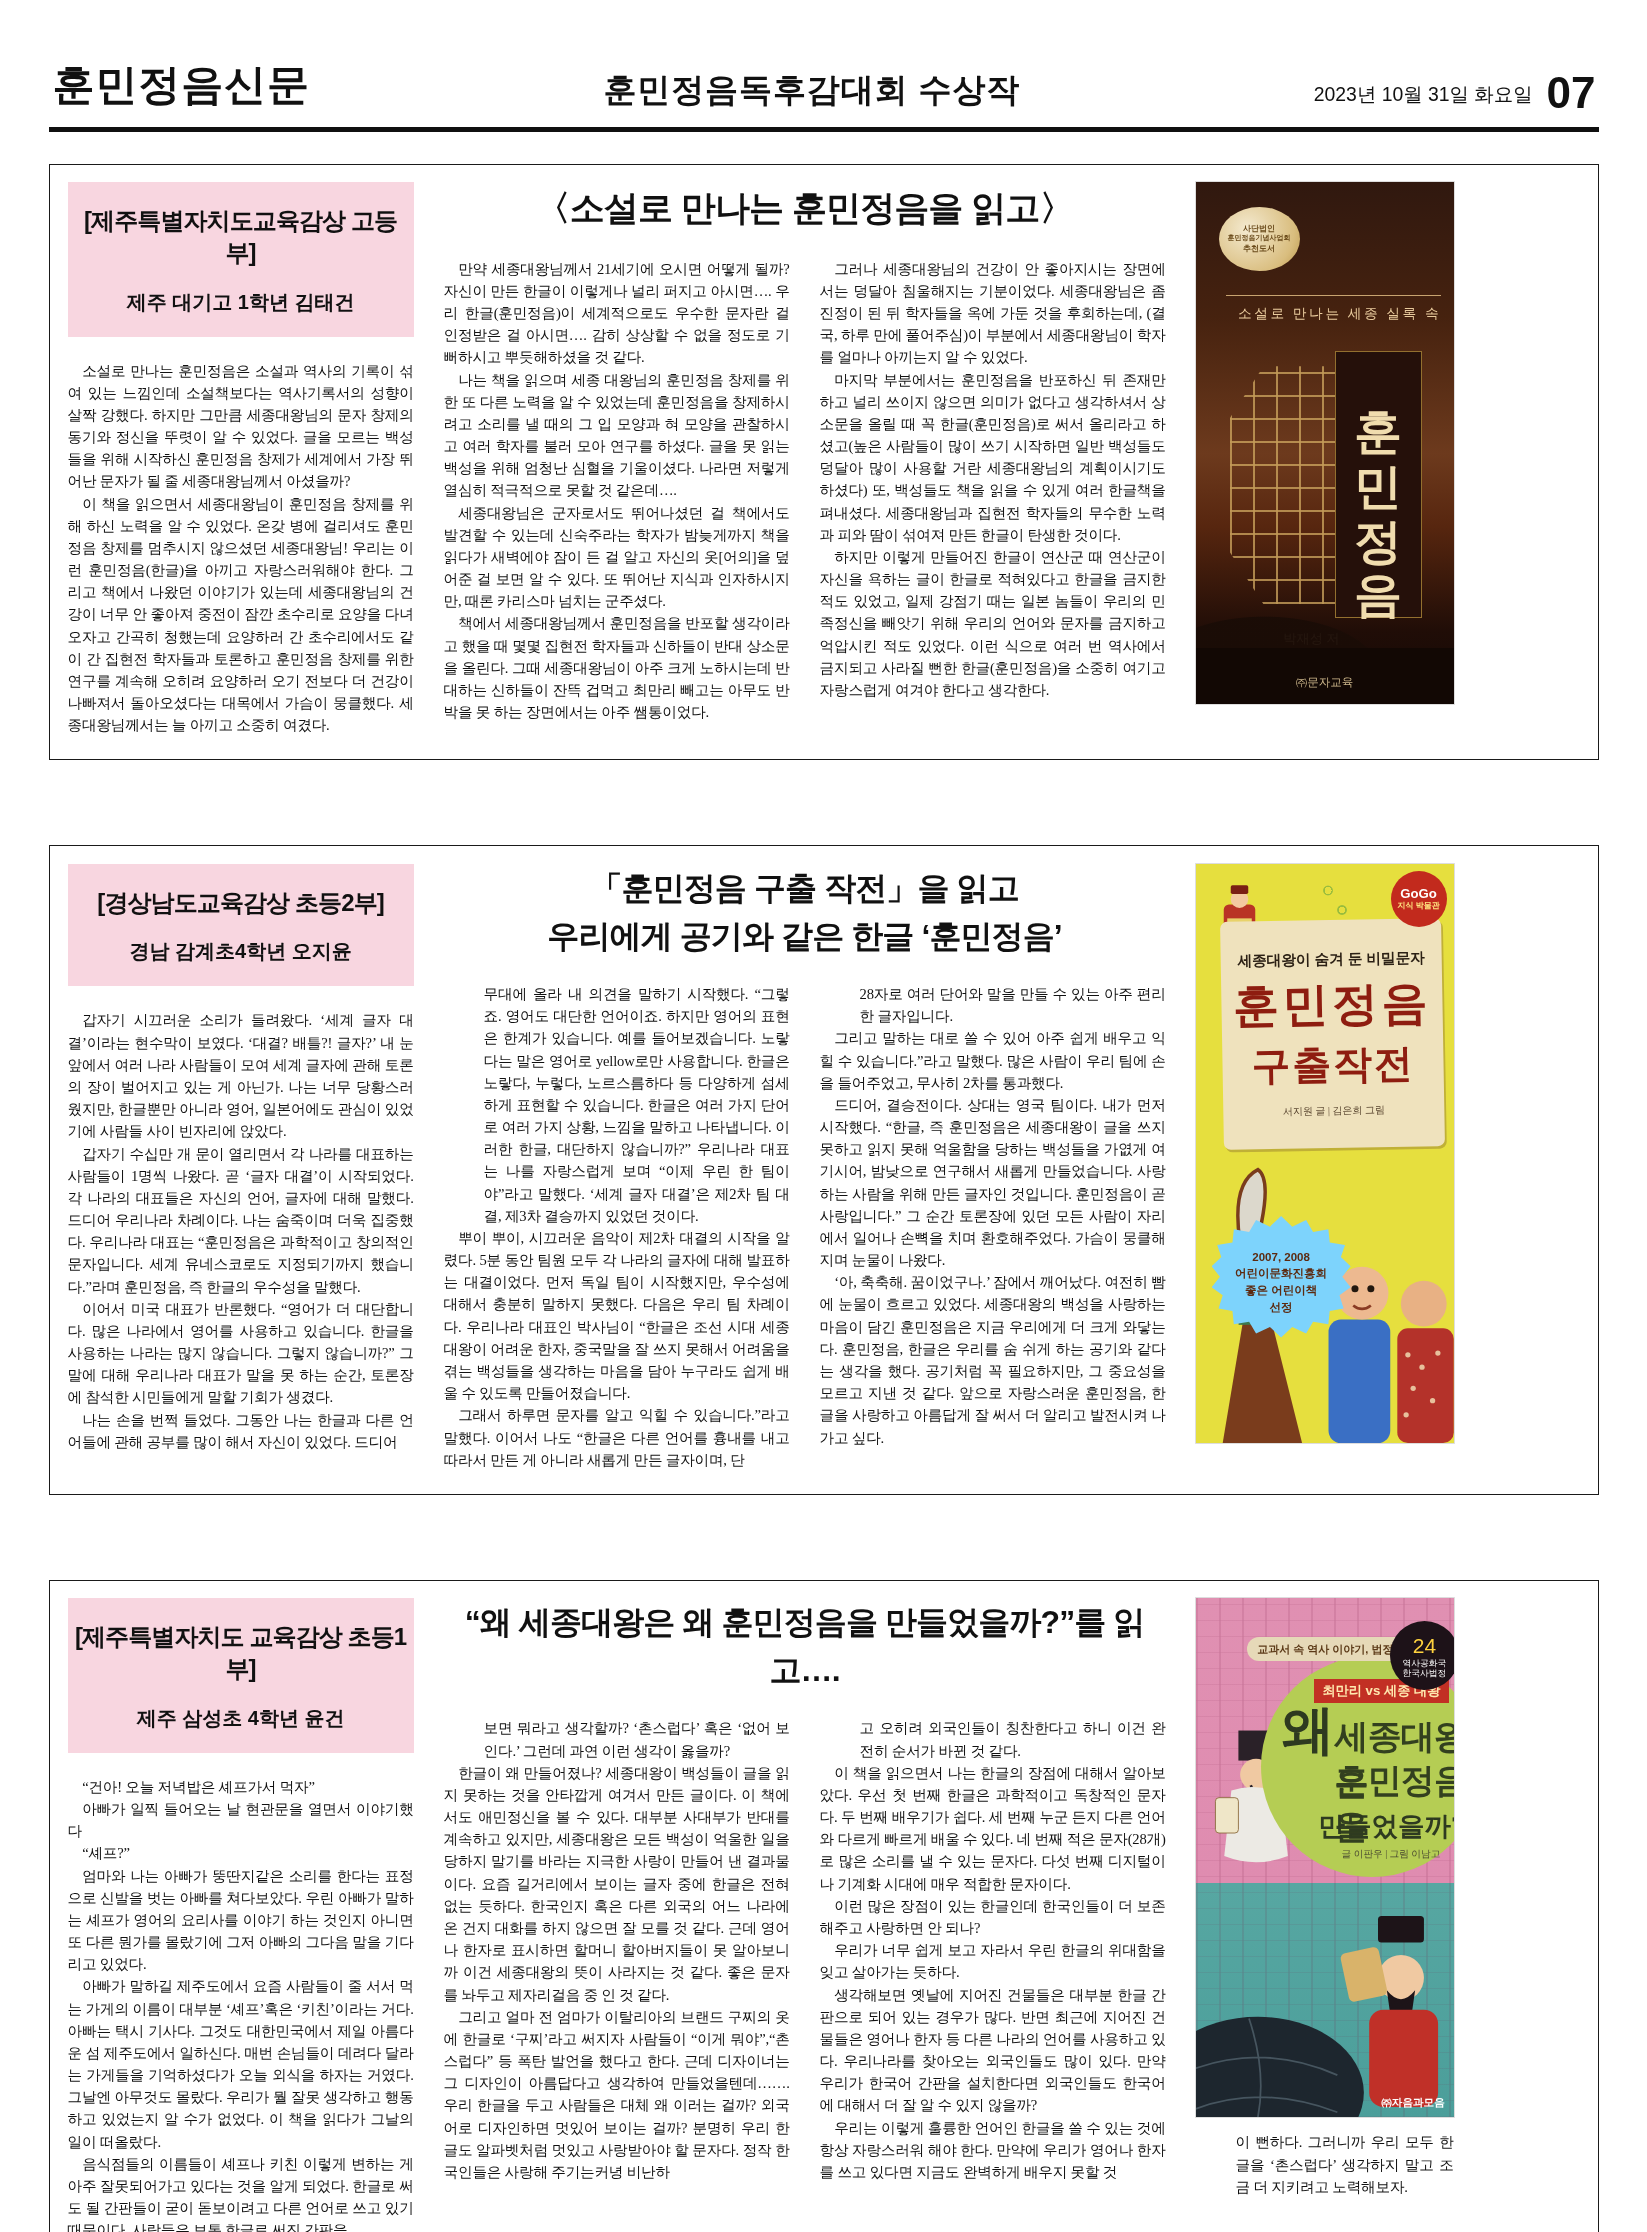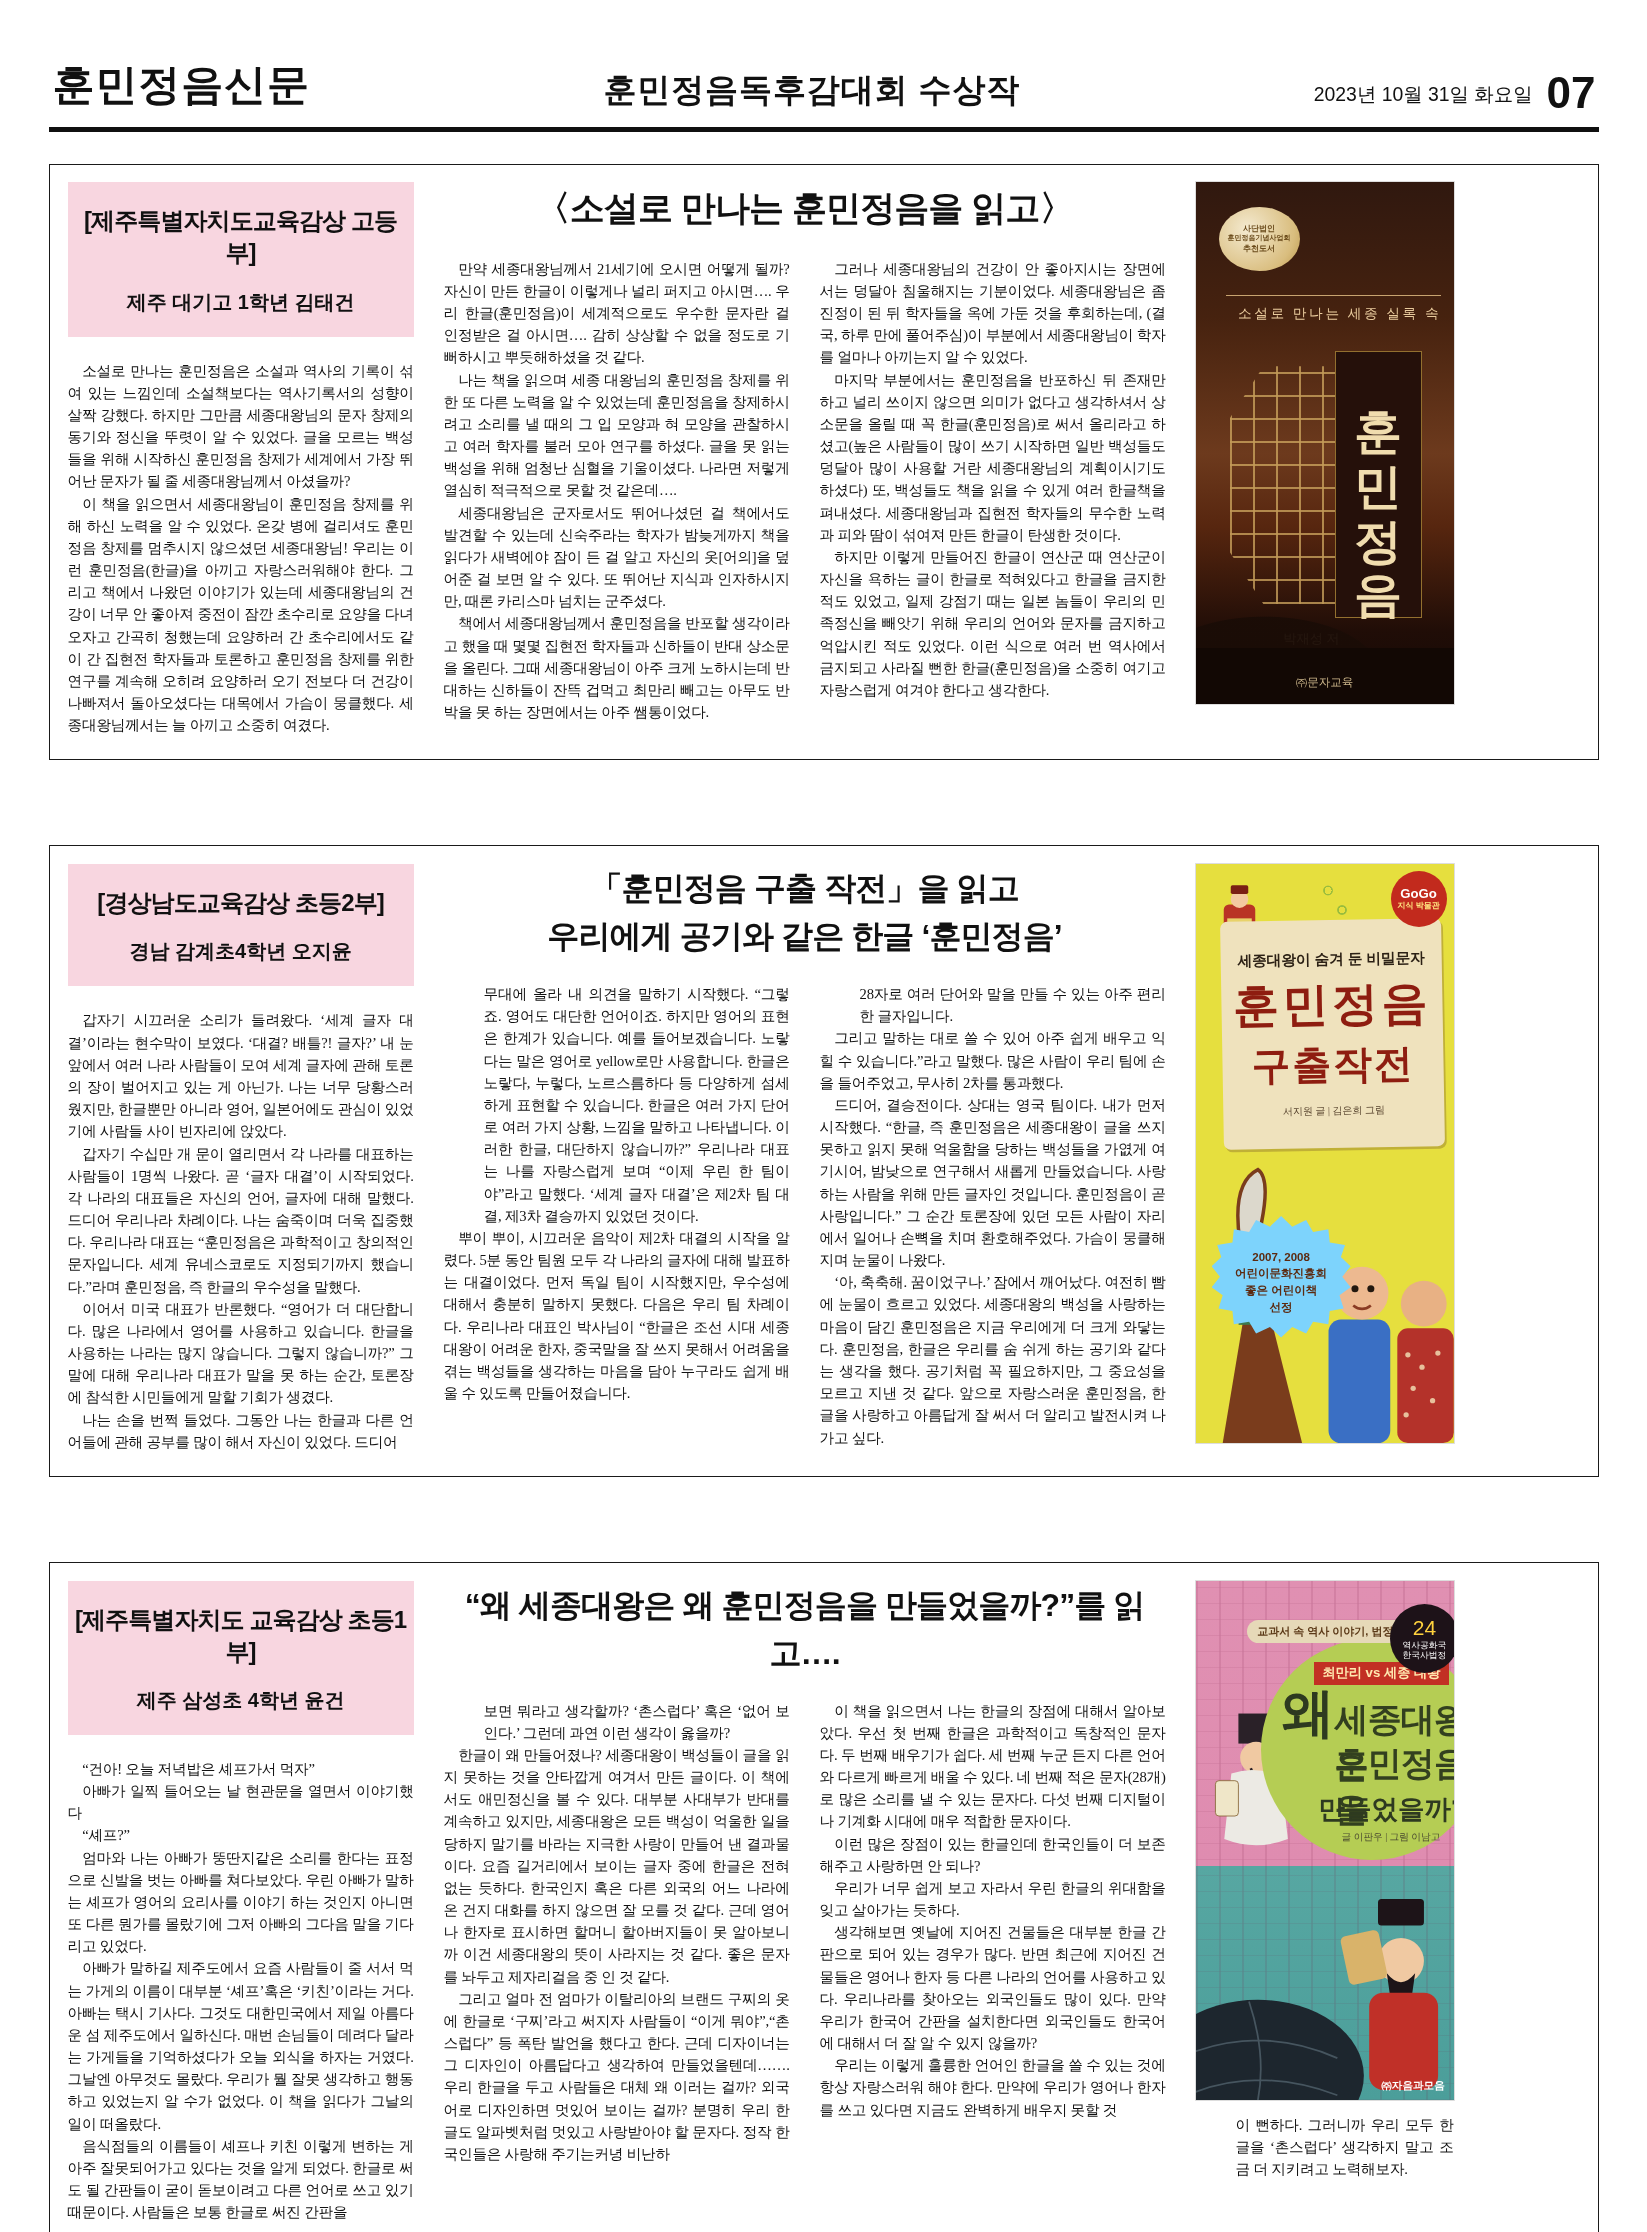--- a/index.html
+++ b/index.html
@@ -208,20 +208,21 @@
       </div>
       <div>
         <h2 class="headline" style="font-size:32px">
           <span>「훈민정음 구출 작전」을 읽고</span><br>
           <span>우리에게 공기와 같은 한글 ‘훈민정음’</span>
         </h2>
         <div class="mid-cols">
           <div>
               <p class="bp cont">무대에 올라 내 의견을 말하기 시작했다. “그렇죠. 영어도 대단한 언어이죠. 하지만 영어의 표현은 한계가 있습니다. 예를 들어보겠습니다. 노랗다는 말은 영어로 yellow로만 사용합니다. 한글은 노랗다, 누렇다, 노르스름하다 등 다양하게 섬세하게 표현할 수 있습니다. 한글은 여러 가지 단어로 여러 가지 상황, 느낌을 말하고 나타냅니다. 이러한 한글, 대단하지 않습니까?” 우리나라 대표는 나를 자랑스럽게 보며 “이제 우린 한 팀이야”라고 말했다. ‘세계 글자 대결’은 제2차 팀 대결, 제3차 결승까지 있었던 것이다.</p>
               <p class="bp">뿌이 뿌이, 시끄러운 음악이 제2차 대결의 시작을 알렸다. 5분 동안 팀원 모두 각 나라의 글자에 대해 발표하는 대결이었다. 먼저 독일 팀이 시작했지만, 우수성에 대해서 충분히 말하지 못했다. 다음은 우리 팀 차례이다. 우리나라 대표인 박사님이 “한글은 조선 시대 세종대왕이 어려운 한자, 중국말을 잘 쓰지 못해서 어려움을 겪는 백성들을 생각하는 마음을 담아 누구라도 쉽게 배울 수 있도록 만들어졌습니다.</p>
+              <p class="bp">그래서 하루면 문자를 알고 익힐 수 있습니다.”라고 말했다. 이어서 나도 “한글은 다른 언어를 흉내를 내고 따라서 만든 게 아니라 새롭게 만든 글자이며, 단</p>
             </div>
           <div>
               <p class="bp cont">28자로 여러 단어와 말을 만들 수 있는 아주 편리한 글자입니다.</p>
               <p class="bp">그리고 말하는 대로 쓸 수 있어 아주 쉽게 배우고 익힐 수 있습니다.”라고 말했다. 많은 사람이 우리 팀에 손을 들어주었고, 무사히 2차를 통과했다.</p>
               <p class="bp">드디어, 결승전이다. 상대는 영국 팀이다. 내가 먼저 시작했다. “한글, 즉 훈민정음은 세종대왕이 글을 쓰지 못하고 읽지 못해 억울함을 당하는 백성들을 가엾게 여기시어, 밤낮으로 연구해서 새롭게 만들었습니다. 사랑하는 사람을 위해 만든 글자인 것입니다. 훈민정음이 곧 사랑입니다.” 그 순간 토론장에 있던 모든 사람이 자리에서 일어나 손뼉을 치며 환호해주었다. 가슴이 뭉클해지며 눈물이 나왔다.</p>
               <p class="bp">‘아, 축축해. 꿈이었구나.’ 잠에서 깨어났다. 여전히 빰에 눈물이 흐르고 있었다. 세종대왕의 백성을 사랑하는 마음이 담긴 훈민정음은 지금 우리에게 더 크게 와닿는다. 훈민정음, 한글은 우리를 숨 쉬게 하는 공기와 같다는 생각을 했다. 공기처럼 꼭 필요하지만, 그 중요성을 모르고 지낸 것 같다. 앞으로 자랑스러운 훈민정음, 한글을 사랑하고 아름답게 잘 써서 더 알리고 발전시켜 나가고 싶다.</p>
             </div>
         </div>
       </div>
       <div class="bookcol">
@@ -298,20 +299,21 @@
         <h2 class="headline" style="font-size:32px">
           <span>“왜 세종대왕은 왜 훈민정음을 만들었을까?”를 읽고….</span><br>
         </h2>
         <div class="mid-cols">
           <div>
               <p class="bp cont">보면 뭐라고 생각할까? ‘촌스럽다’ 혹은 ‘없어 보인다.’ 그런데 과연 이런 생각이 옳을까?</p>
               <p class="bp">한글이 왜 만들어졌나? 세종대왕이 백성들이 글을 읽지 못하는 것을 안타깝게 여겨서 만든 글이다. 이 책에서도 애민정신을 볼 수 있다. 대부분 사대부가 반대를 계속하고 있지만, 세종대왕은 모든 백성이 억울한 일을 당하지 말기를 바라는 지극한 사랑이 만들어 낸 결과물이다. 요즘 길거리에서 보이는 글자 중에 한글은 전혀 없는 듯하다. 한국인지 혹은 다른 외국의 어느 나라에 온 건지 대화를 하지 않으면 잘 모를 것 같다. 근데 영어나 한자로 표시하면 할머니 할아버지들이 못 알아보니까 이건 세종대왕의 뜻이 사라지는 것 같다. 좋은 문자를 놔두고 제자리걸음 중 인 것 같다.</p>
               <p class="bp">그리고 얼마 전 엄마가 이탈리아의 브랜드 구찌의 옷에 한글로 ‘구찌’라고 써지자 사람들이 “이게 뭐야”,“촌스럽다” 등 폭탄 발언을 했다고 한다. 근데 디자이너는 그 디자인이 아름답다고 생각하여 만들었을텐데……. 우리 한글을 두고 사람들은 대체 왜 이러는 걸까? 외국어로 디자인하면 멋있어 보이는 걸까? 분명히 우리 한글도 알파벳처럼 멋있고 사랑받아야 할 문자다. 정작 한국인들은 사랑해 주기는커녕 비난하</p>
             </div>
           <div>
+              <p class="bp cont">고 오히려 외국인들이 칭찬한다고 하니 이건 완전히 순서가 바뀐 것 같다.</p>
               <p class="bp">이 책을 읽으면서 나는 한글의 장점에 대해서 알아보았다. 우선 첫 번째 한글은 과학적이고 독창적인 문자다. 두 번째 배우기가 쉽다. 세 번째 누군 든지 다른 언어와 다르게 빠르게 배울 수 있다. 네 번째 적은 문자(28개)로 많은 소리를 낼 수 있는 문자다. 다섯 번째 디지털이나 기계화 시대에 매우 적합한 문자이다.</p>
               <p class="bp">이런 많은 장점이 있는 한글인데 한국인들이 더 보존해주고 사랑하면 안 되나?</p>
               <p class="bp">우리가 너무 쉽게 보고 자라서 우린 한글의 위대함을 잊고 살아가는 듯하다.</p>
               <p class="bp">생각해보면 옛날에 지어진 건물들은 대부분 한글 간판으로 되어 있는 경우가 많다. 반면 최근에 지어진 건물들은 영어나 한자 등 다른 나라의 언어를 사용하고 있다. 우리나라를 찾아오는 외국인들도 많이 있다. 만약 우리가 한국어 간판을 설치한다면 외국인들도 한국어에 대해서 더 잘 알 수 있지 않을까?</p>
               <p class="bp">우리는 이렇게 훌륭한 언어인 한글을 쓸 수 있는 것에 항상 자랑스러워 해야 한다. 만약에 우리가 영어나 한자를 쓰고 있다면 지금도 완벽하게 배우지 못할 것</p>
             </div>
         </div>
       </div>
       <div class="bookcol">
         <div class="book book3">

